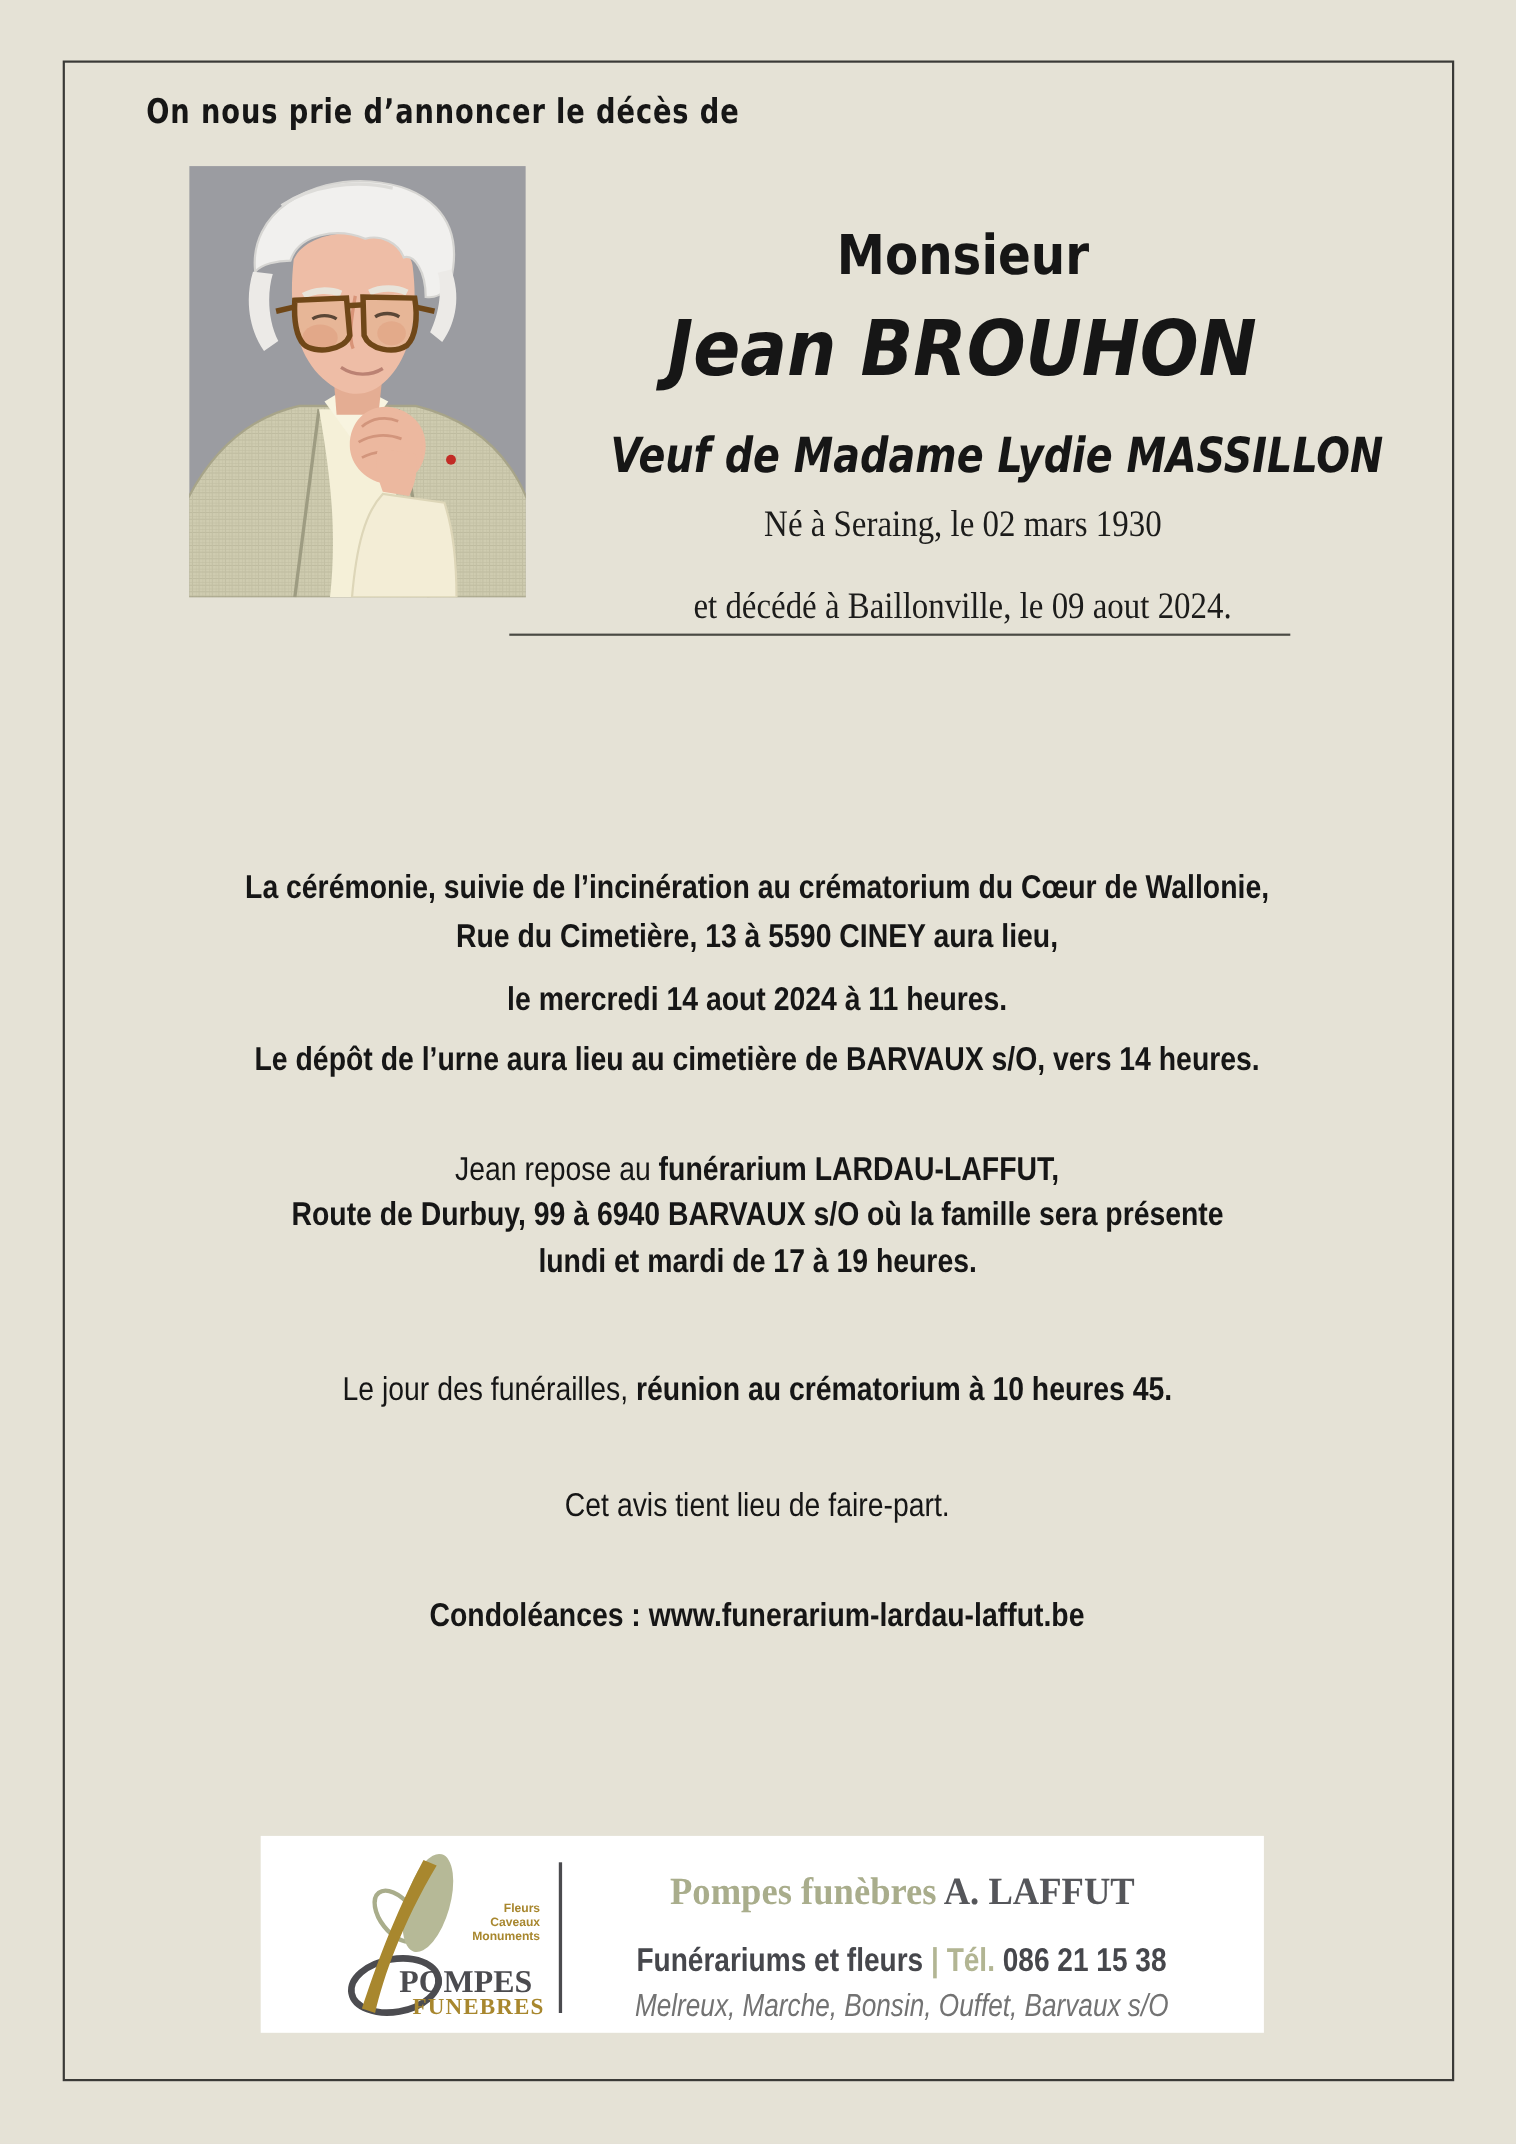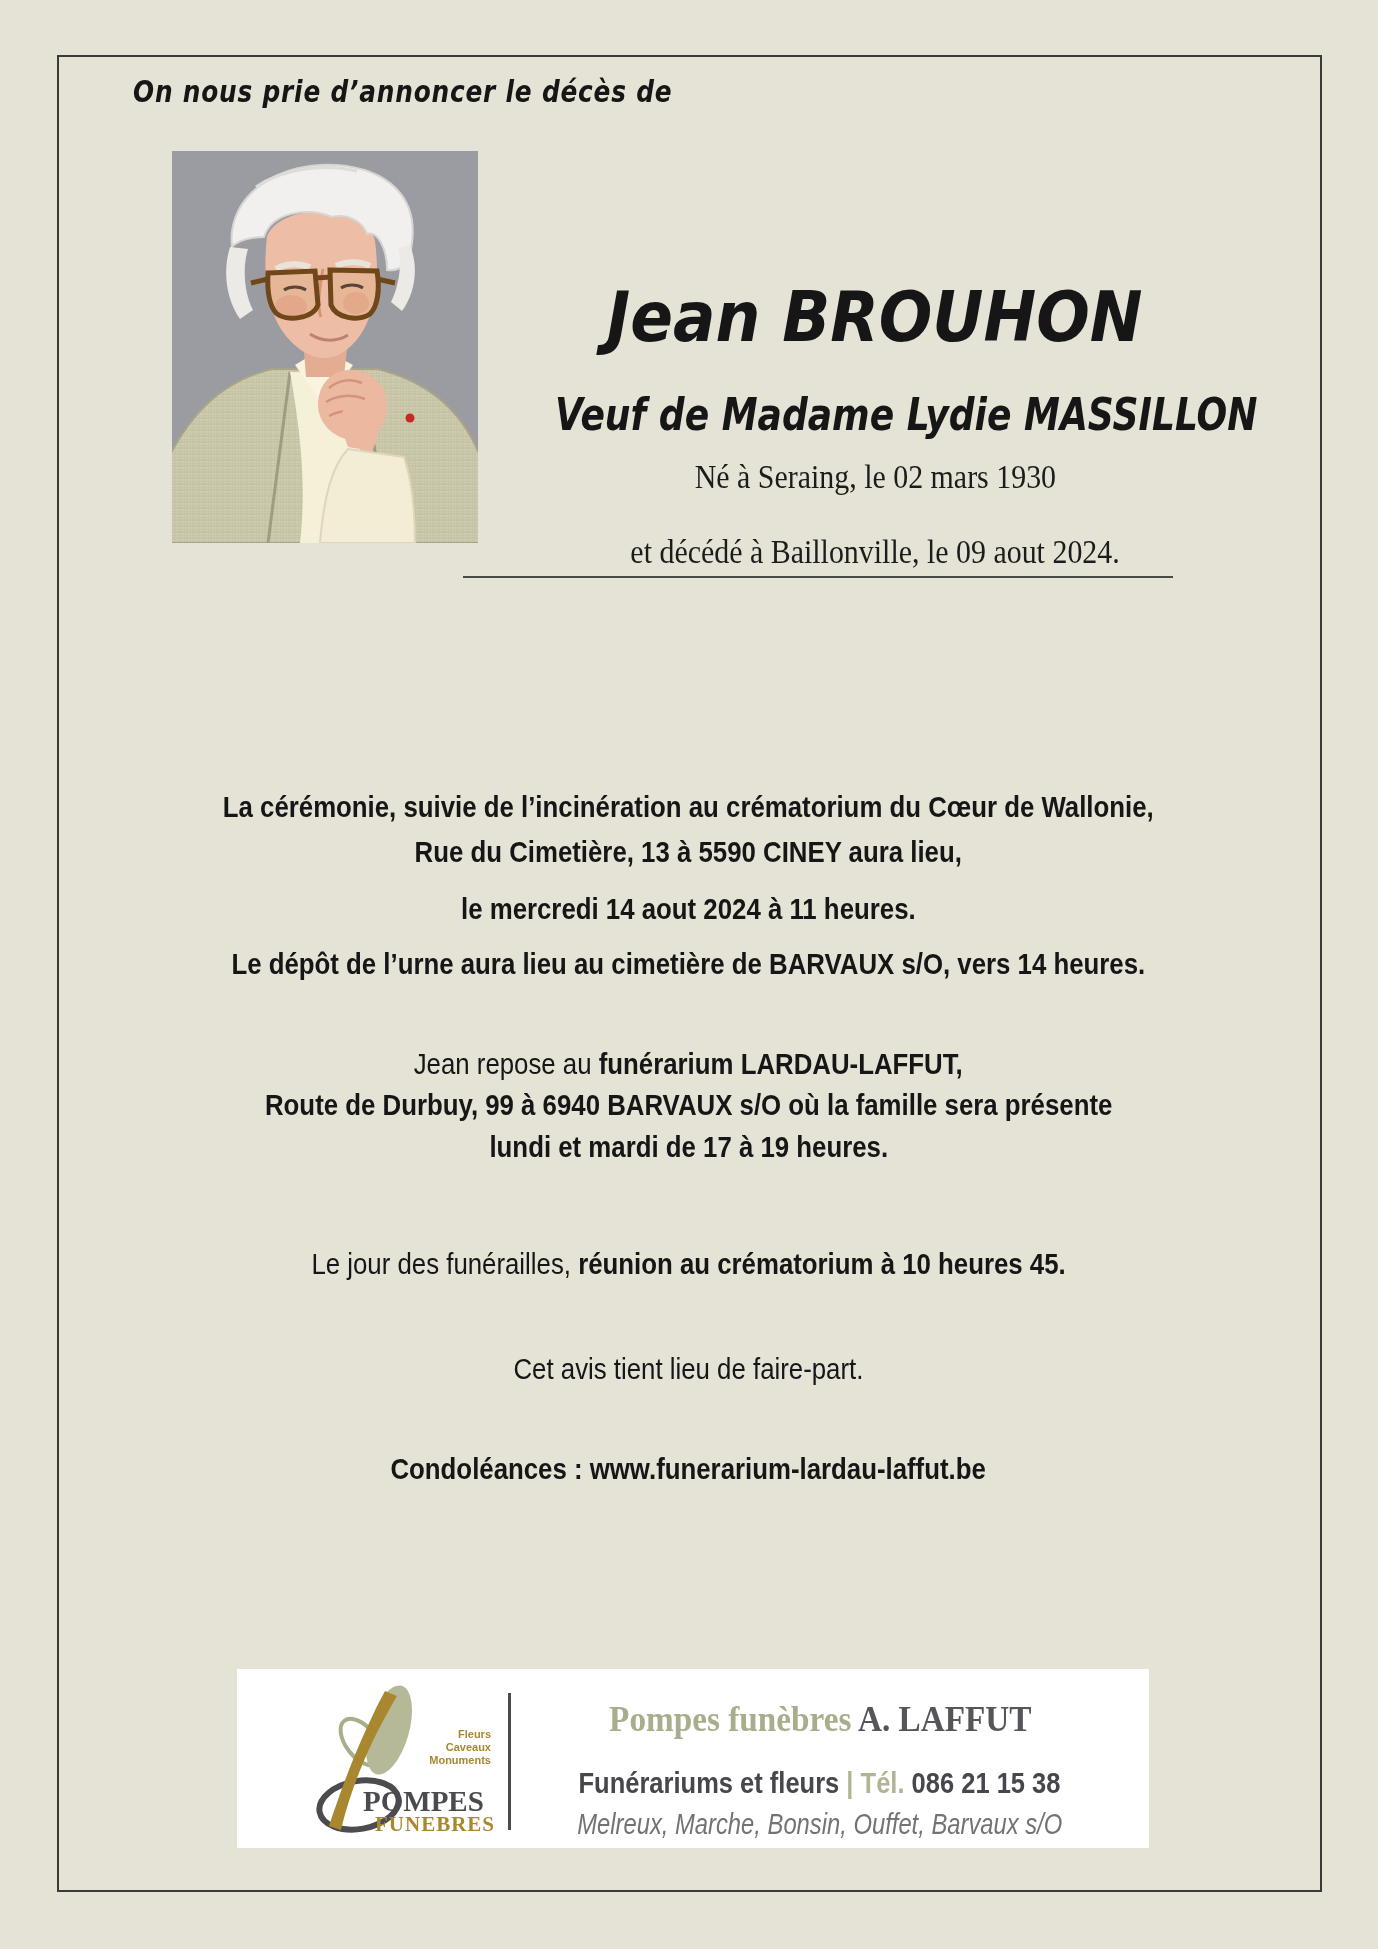--- a/index.html
+++ b/index.html
@@ -2,21 +2,21 @@
 <html><head>
 <meta charset="utf-8">
 <style>
   html,body{margin:0;padding:0;background:#e5e2d6;}
   .page{position:relative;width:1378px;height:1949px;background:#e5e2d6;
         font-family:"Liberation Sans",sans-serif;color:#161616;overflow:hidden;}
   .frame{position:absolute;left:57px;top:55px;width:1261px;height:1833px;
          border:2px solid #3a3a37;}
   .abs{position:absolute;white-space:nowrap;}
   .cond{display:inline-block;transform:scaleX(var(--sx,0.88));transform-origin:50% 50%;white-space:nowrap;}
-  .intro{left:133px;top:73px;font-family:"DejaVu Sans",sans-serif;font-weight:bold;font-style:italic;
+  .intro{left:133px;top:84px;font-family:"DejaVu Sans",sans-serif;font-weight:bold;
          font-size:31px;letter-spacing:1px;}
   .intro .cond{transform-origin:0 50%;--sx:0.80;}
   .rightcol{left:478px;width:794px;text-align:center;}
   .t-monsieur{top:203px;font-family:"DejaVu Sans",sans-serif;font-weight:bold;font-size:50px;}
   .t-monsieur .cond{--sx:0.88;}
   .t-name{top:276px;font-family:"DejaVu Sans",sans-serif;font-weight:bold;font-style:italic;font-size:70px;}
   .t-name .cond{--sx:0.90;}
   .t-relation{top:389px;font-family:"DejaVu Sans",sans-serif;font-weight:bold;font-style:italic;font-size:44px;}
   .t-relation .cond{--sx:0.82;}
   .t-serif{font-family:"Liberation Serif",serif;font-size:34px;color:#1c1c1b;}
@@ -106,20 +106,23 @@
       <path d="M146,254 C146,231 163,217 182,219 C202,222 215,236 215,254 C215,276 200,290 181,289 C162,288 146,272 146,254 Z" fill="#ecb89f"></path>
       <path d="M157,237 C166,229 179,227 190,232" stroke="#d2957c" stroke-width="2.5" fill="none"></path>
       <path d="M154,251 C165,244 180,243 193,248" stroke="#d2957c" stroke-width="2.5" fill="none"></path>
       <path d="M157,265 C168,259 182,258 193,262" stroke="#d2957c" stroke-width="2.5" fill="none"></path>
       <path d="M176,296 C170,280 168,268 172,256 L206,262 C208,276 206,288 200,300 Z" fill="#ecb89f"></path>
     </g>
 
     <circle cx="238" cy="267" r="4.5" fill="#c22b25"></circle>
   </svg>
 
+  <div class="abs rightcol t-monsieur">
+    <span class="cond">Monsieur</span>
+  </div>
   <div class="abs rightcol t-name">
     <span class="cond">Jean BROUHON</span>
   </div>
   <div class="abs rightcol t-relation">
     <span class="cond">Veuf de Madame Lydie MASSILLON</span>
   </div>
   <div class="abs rightcol t-serif t-birth">
     <span class="cond">Né à Seraing, le 02 mars 1930</span>
   </div>
   <div class="abs rightcol t-serif t-death">

